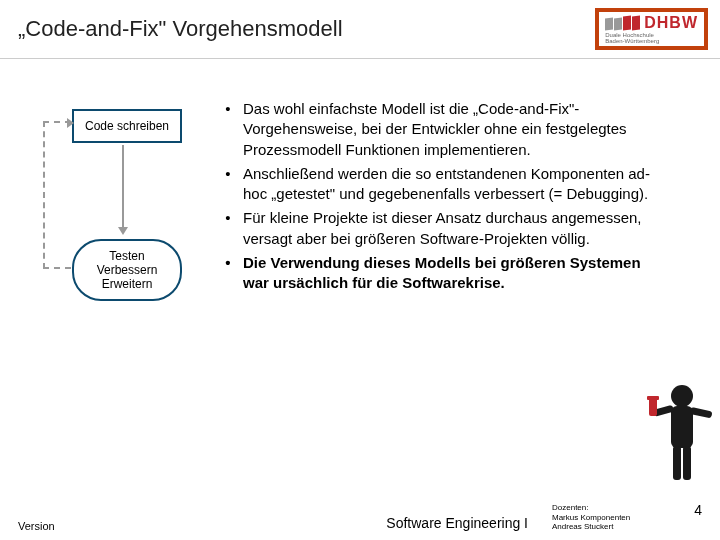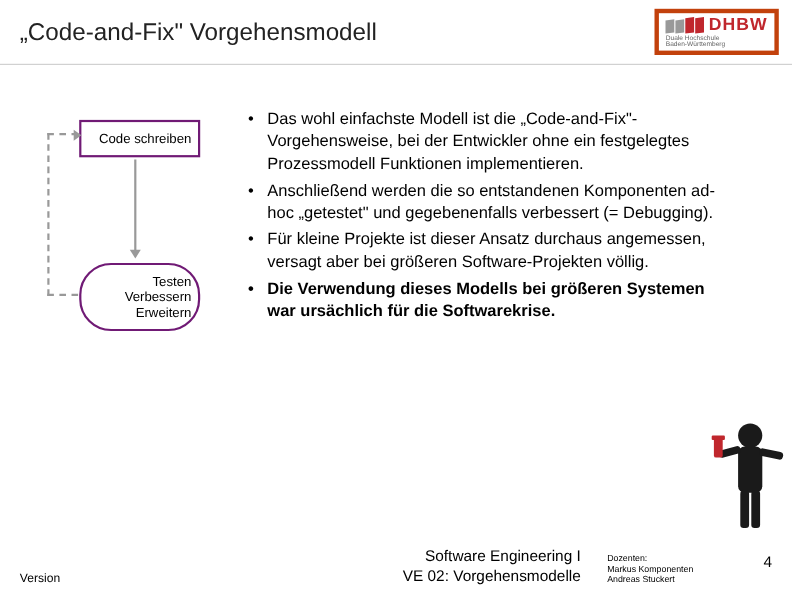--- a/index.html
+++ b/index.html
@@ -45,25 +45,25 @@
     padding: 40px 20px 0 30px;
     gap: 18px;
   }
   .diagram {
     width: 165px;
     flex-shrink: 0;
     position: relative;
     height: 250px;
   }
   .dbox {
-    border: 2px solid #701a75;
+    border: 2px solid #0c4a6e;
     background: #fff;
     padding: 8px 6px;
     font-size: 12px;
-    text-align: right;
+    text-align: center;
     width: 110px;
     position: absolute;
     left: 42px;
   }
   .dbox.top { top: 10px; }
   .dbox.bot { top: 140px; border-radius: 29px; }
   .arrow-solid {
     position: absolute;
     left: 92px;
     top: 46px;
@@ -214,21 +214,20 @@
   <rect x="26" y="66" width="8" height="34" rx="3" fill="#1a1a1a"></rect>
   <rect x="36" y="66" width="8" height="34" rx="3" fill="#1a1a1a"></rect>
   <rect x="2" y="18" width="8" height="18" rx="2" fill="#c0272d"></rect>
   <rect x="0" y="16" width="12" height="4" rx="1" fill="#c0272d"></rect>
 </svg>
 
 <div class="footer">
   <div class="f-left">Version</div>
   <div class="f-center">
     <div>Software Engineering I</div>
-    <div>VE 02: Vorgehensmodelle</div>
   </div>
   <div class="f-right">
     <div>Dozenten:</div>
     <div>Markus Komponenten</div>
     <div>Andreas Stuckert</div>
   </div>
 </div>
 <div class="f-page">4</div>
 
 </body></html>

